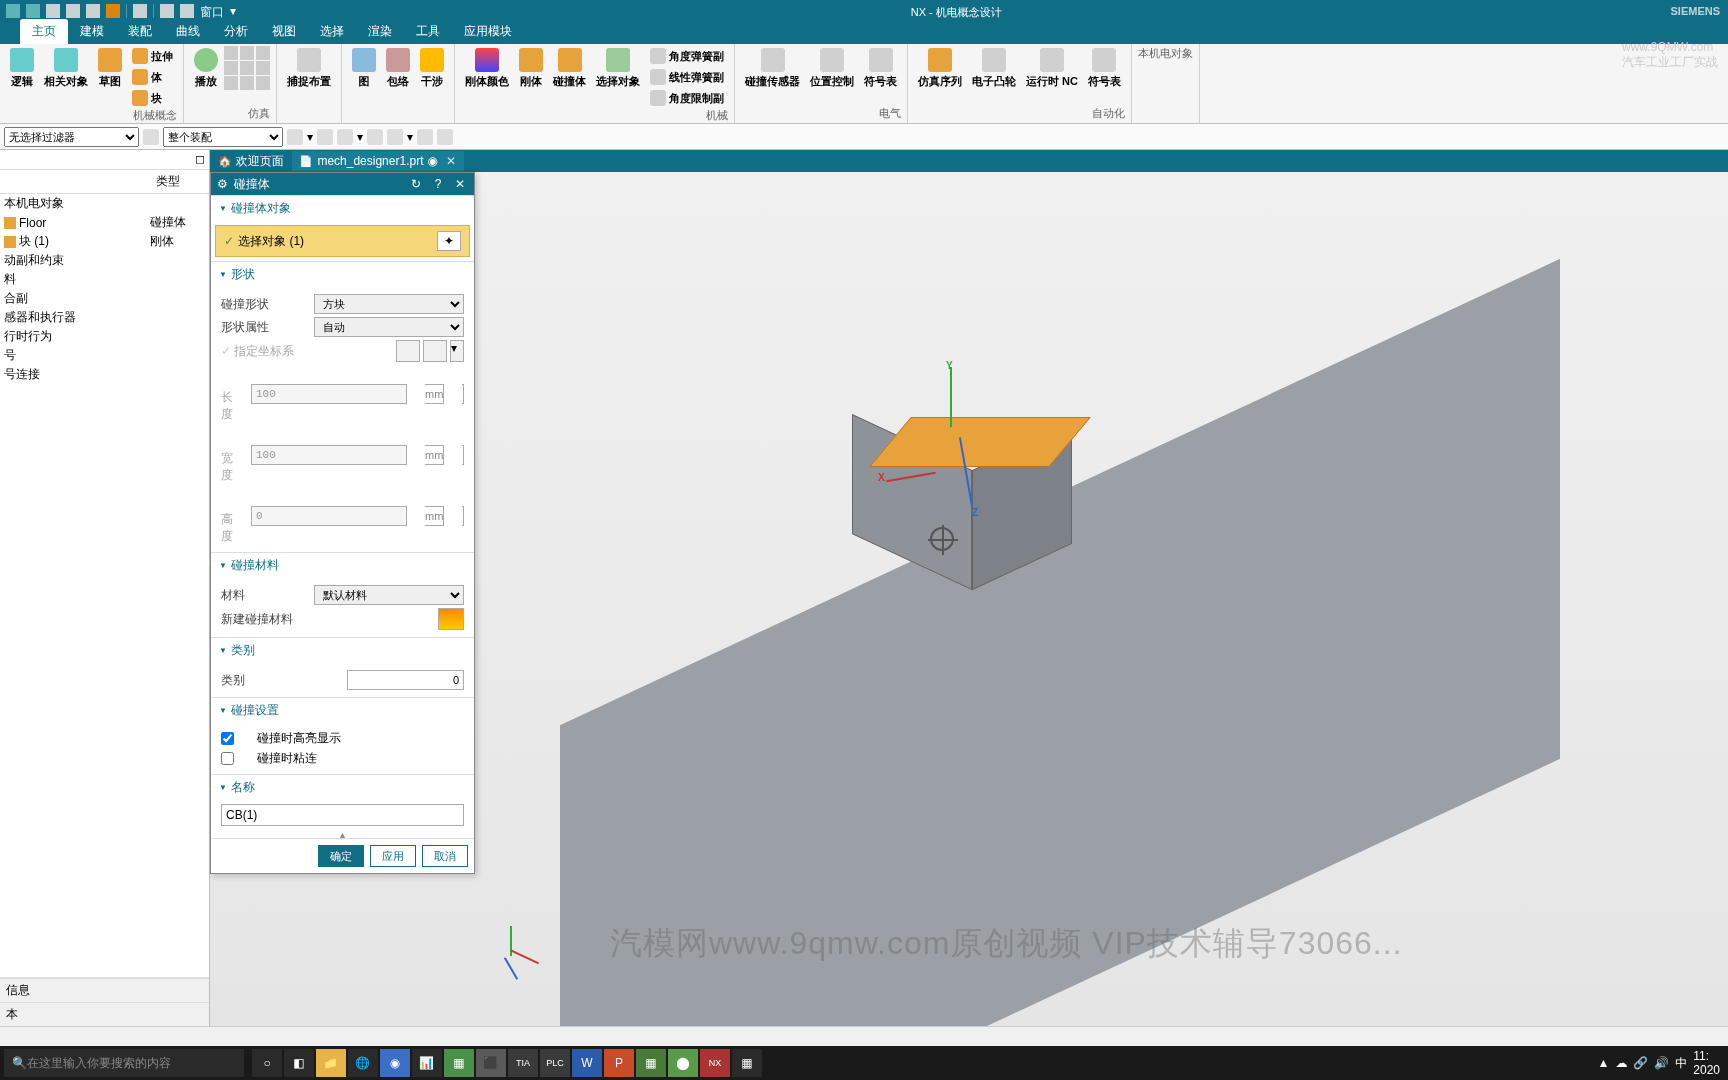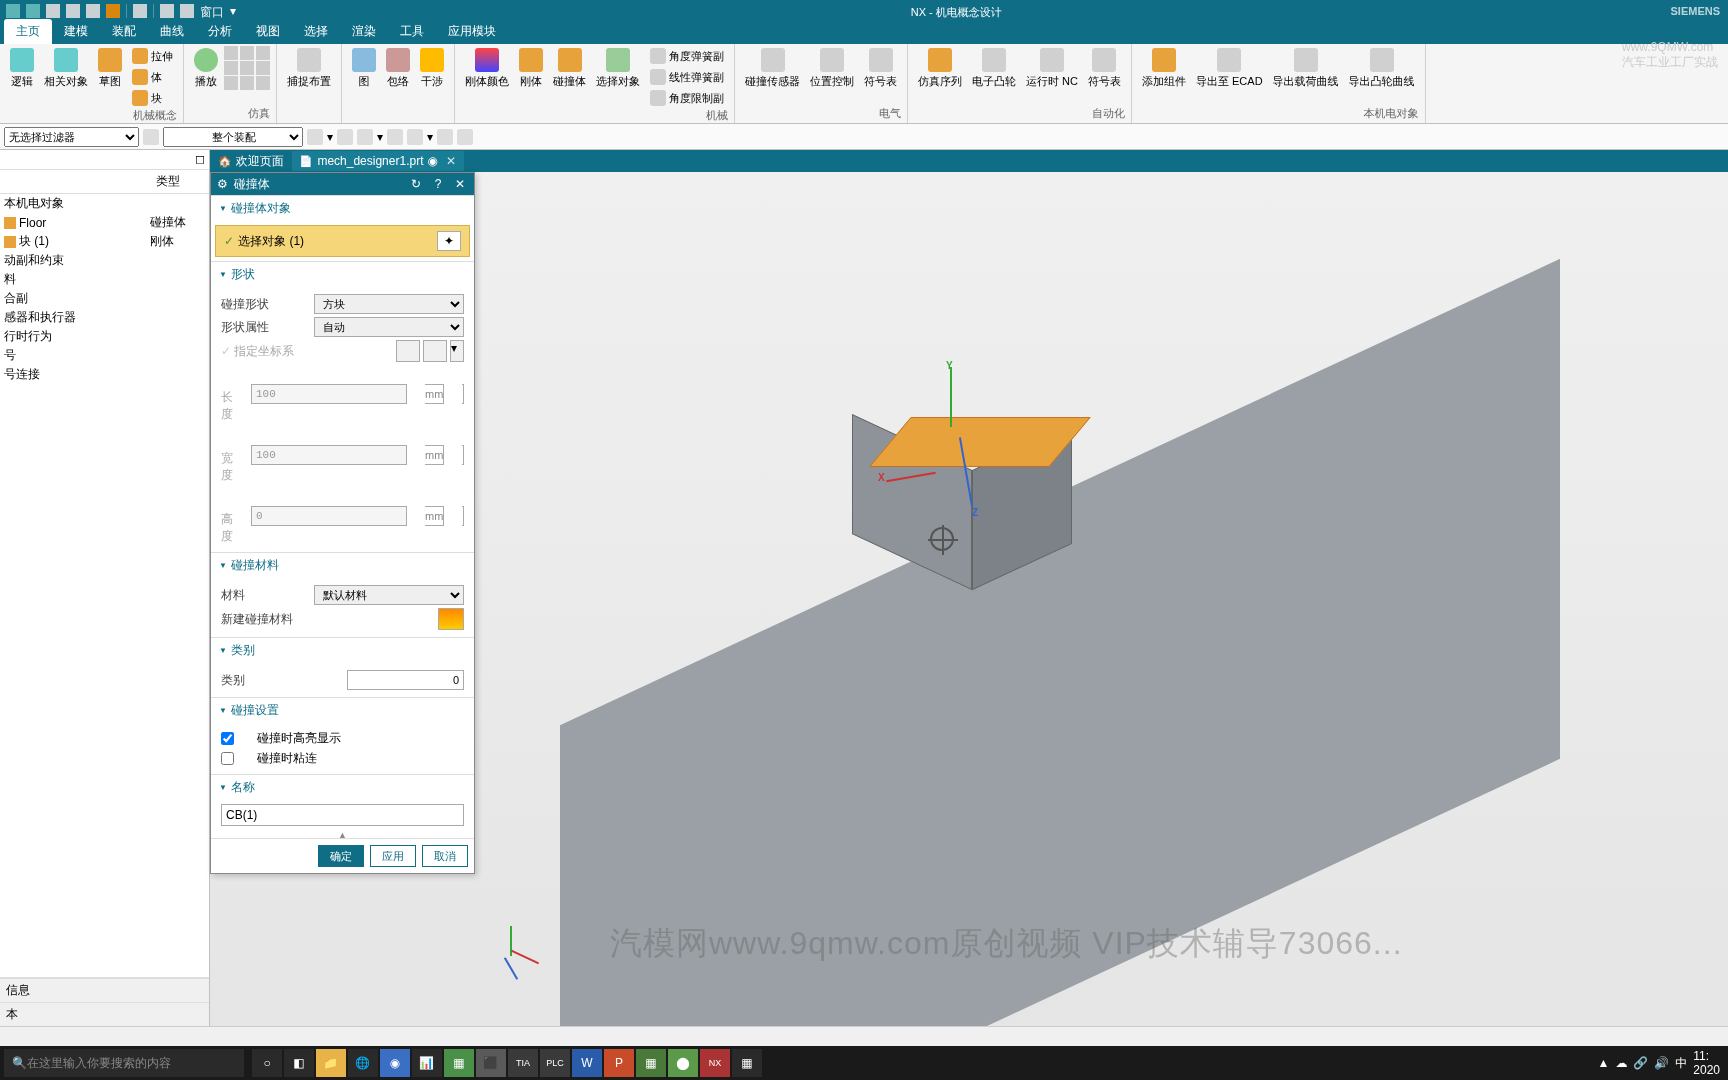--- a/index.html
+++ b/index.html
@@ -3,38 +3,38 @@
 <meta charset="utf-8">
 <style>
 * { margin:0; padding:0; box-sizing:border-box; font-family:"Microsoft YaHei",sans-serif; font-size:12px; }
 body { background:#fff; width:1728px; height:1080px; overflow:hidden; position:relative; }
 .titlebar { height:22px; background:#0f6d86; display:flex; align-items:center; color:#fff; }
 .titlebar .qat { display:flex; gap:6px; padding:0 6px; align-items:center; }
 .titlebar .qat span { width:14px; height:14px; display:inline-block; opacity:.9; }
 .titlebar .qat .sep { width:1px; height:14px; background:rgba(255,255,255,.3); }
 .titlebar .center { flex:1; text-align:center; font-size:11px; padding-top:3px; }
 .titlebar .right { padding-right:8px; font-size:11px; font-weight:bold; opacity:.7; }
-.menubar { height:22px; background:#0f6d86; display:flex; align-items:flex-end; padding-left:4px; }
+.menubar { height:22px; background:#0f6d86; display:flex; align-items:flex-end; padding-left:20px; }
 .menubar .tab { padding:4px 12px; color:#fff; cursor:pointer; }
 .menubar .tab.active { background:#fff; color:#0f6d86; border-radius:3px 3px 0 0; }
 .ribbon { height:80px; background:#f5f5f5; border-bottom:1px solid #c0c0c0; display:flex; }
 .rgroup { border-right:1px solid #d0d0d0; padding:2px 6px; display:flex; flex-direction:column; justify-content:space-between; }
 .rgroup .buttons { display:flex; gap:2px; align-items:flex-start; }
 .rgroup .btn { display:flex; flex-direction:column; align-items:center; padding:2px 4px; cursor:pointer; }
 .rgroup .btn .ico { width:24px; height:24px; background:#d0d0d0; border-radius:3px; }
-.rgroup .btn .lbl { font-size:11px; margin-top:2px; text-align:center; }
+.rgroup .btn .lbl { font-size:11px; margin-top:2px; text-align:center;font-weight:bold; }
 .rgroup .btn.sm { flex-direction:row; }
 .rgroup .btn.sm .ico { width:16px; height:16px; }
 .rgroup .btn.sm .lbl { margin:0 0 0 3px; }
 .rgroup .stack { display:flex; flex-direction:column; gap:1px; }
 .rgroup .gname { font-size:11px; text-align:right; color:#666; }
 .filterbar { height:26px; border-bottom:1px solid #c0c0c0; display:flex; align-items:center; padding:0 4px; gap:4px; background:#fafafa;}
 .filterbar select { height:20px; font-size:11px; }
 .filterbar select.w1 { width:135px; }
-.filterbar select.w2 { width:140px;padding-left:44px; }
+.filterbar select.w2 { width:120px; }
 .filterbar .ico { width:16px; height:16px; background:#ddd; border-radius:2px; }
 .workarea { display:flex; height:calc(100% - 150px - 54px); }
 .sidepanel { width:210px; border-right:1px solid #c0c0c0; display:flex; flex-direction:column; background:#fff; }
 .sidepanel .tophdr { height:20px; display:flex; justify-content:flex-end; border-bottom:1px solid #ddd; padding:2px 4px;}
 .sidepanel .cols { display:flex; border-bottom:1px solid #ddd; }
 .sidepanel .cols div { padding:3px 6px; }
 .sidepanel .cols .c1 { width:150px; }
 .sidepanel .tree { flex:1; overflow:auto; }
 .sidepanel .tree .row { display:flex; padding:1px 4px; }
 .sidepanel .tree .row .nm { width:146px; display:flex; align-items:center; gap:3px; }
@@ -288,38 +288,20 @@
           <div class="lbl">运行时 NC</div>
         </div>
       <div class="btn">
           <div class="ico"></div>
           <div class="lbl">符号表</div>
         </div>
     </div>
     <div class="gname">自动化</div>
   </div>
   <div class="rgroup">
-    <div class="buttons">
-      <div class="btn">
-          <div class="ico" style="background:#e8a23c"></div>
-          <div class="lbl">添加组件</div>
-        </div>
-      <div class="btn">
-          <div class="ico"></div>
-          <div class="lbl">导出至 ECAD</div>
-        </div>
-      <div class="btn">
-          <div class="ico"></div>
-          <div class="lbl">导出载荷曲线</div>
-        </div>
-      <div class="btn">
-          <div class="ico"></div>
-          <div class="lbl">导出凸轮曲线</div>
-        </div>
-    </div>
     <div class="gname">本机电对象</div>
   </div>
   <div class="watermark">
     <span>www.9QMW.com</span><br><span>汽车工业工厂实战</span>
   </div>
 </div>
 
 <div class="filterbar">
   <select class="w1"><option>无选择过滤器</option></select>
   <span class="ico"></span>

